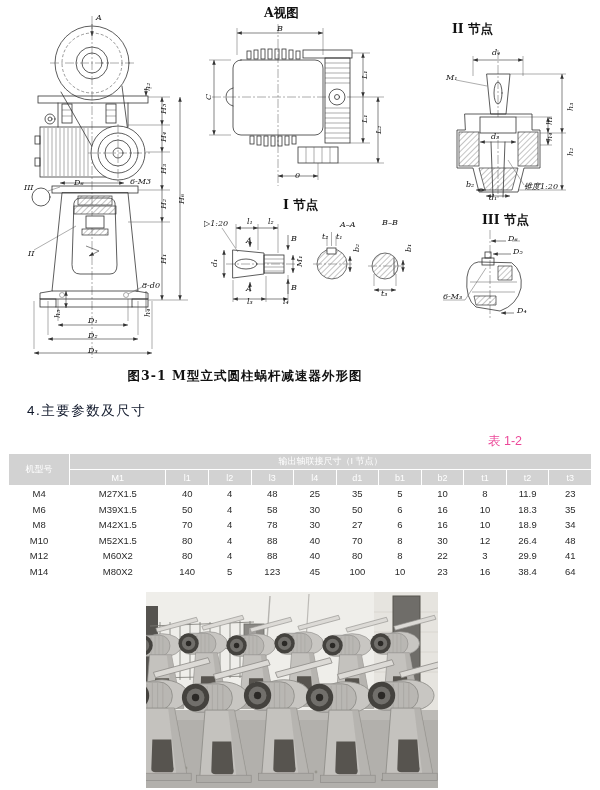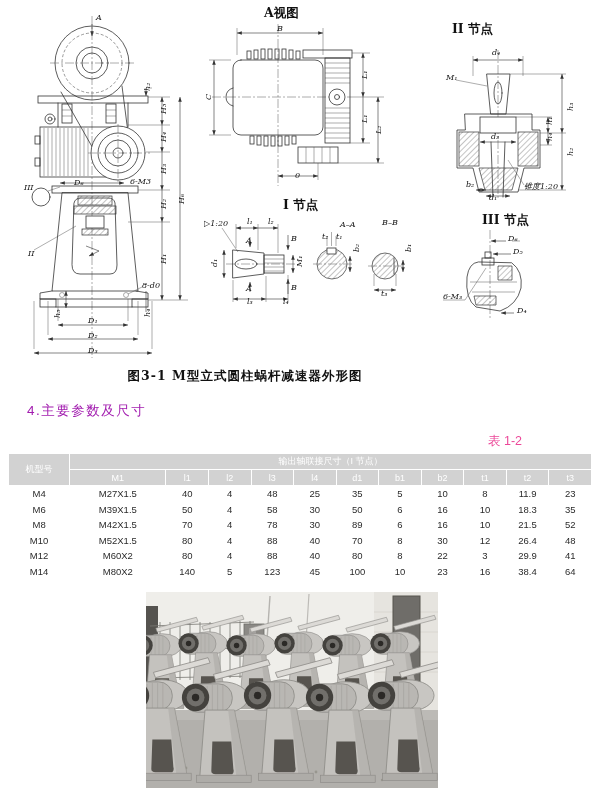--- a/index.html
+++ b/index.html
@@ -15,21 +15,21 @@
   .dsh{stroke:#555;stroke-width:.6;fill:none;stroke-dasharray:3 2;}
   .dim{stroke:#333;stroke-width:.6;fill:none;}
   .wf{fill:#fff;stroke:#333;stroke-width:.8;}
   .hat{fill:url(#h45);stroke:#333;stroke-width:.7;}
   text.dimlab{font:italic 8px "DejaVu Serif",serif;fill:#111;}
   text.vtitle{font:600 12.5px "DejaVu Serif",serif;fill:#111;}
   
   .fig-caption{position:absolute;top:368px;left:0;width:490px;text-align:center;
     font:600 12.5px "DejaVu Serif",serif;color:#111;letter-spacing:1px;}
   .sec-heading{position:absolute;top:402px;left:27px;
-    font:400 13.5px "Liberation Sans",sans-serif;color:#a21caf;letter-spacing:1.5px;}
+    font:400 13.5px "Liberation Sans",sans-serif;color:#0f172a;letter-spacing:1.5px;}
   .tbl-caption{position:absolute;top:433px;right:78px;
     font:400 12.5px "Liberation Sans",sans-serif;color:#ec4899;}
   
   .params{position:absolute;top:453px;left:8px;width:584px;border-collapse:collapse;
     font-family:"Liberation Sans",sans-serif;table-layout:fixed;}
   .params th{background:#d2d2d2;color:#ffffff;font-weight:400;font-size:9px;
     border:1px solid #fff;padding:0;height:15px;}
   .params td{font-size:9.5px;color:#2b2b2b;text-align:center;padding:0;height:15.5px;
     border:none;background:#fff;}
   
@@ -472,26 +472,26 @@
         <td>18.3</td>
         <td>35</td>
       </tr>
       <tr>
         <td>M8</td>
         <td>M42X1.5</td>
         <td>70</td>
         <td>4</td>
         <td>78</td>
         <td>30</td>
-        <td>89</td>
+        <td>27</td>
         <td>6</td>
         <td>16</td>
         <td>10</td>
-        <td>21.5</td>
-        <td>52</td>
+        <td>18.9</td>
+        <td>34</td>
       </tr>
       <tr>
         <td>M10</td>
         <td>M52X1.5</td>
         <td>80</td>
         <td>4</td>
         <td>88</td>
         <td>40</td>
         <td>70</td>
         <td>8</td>

